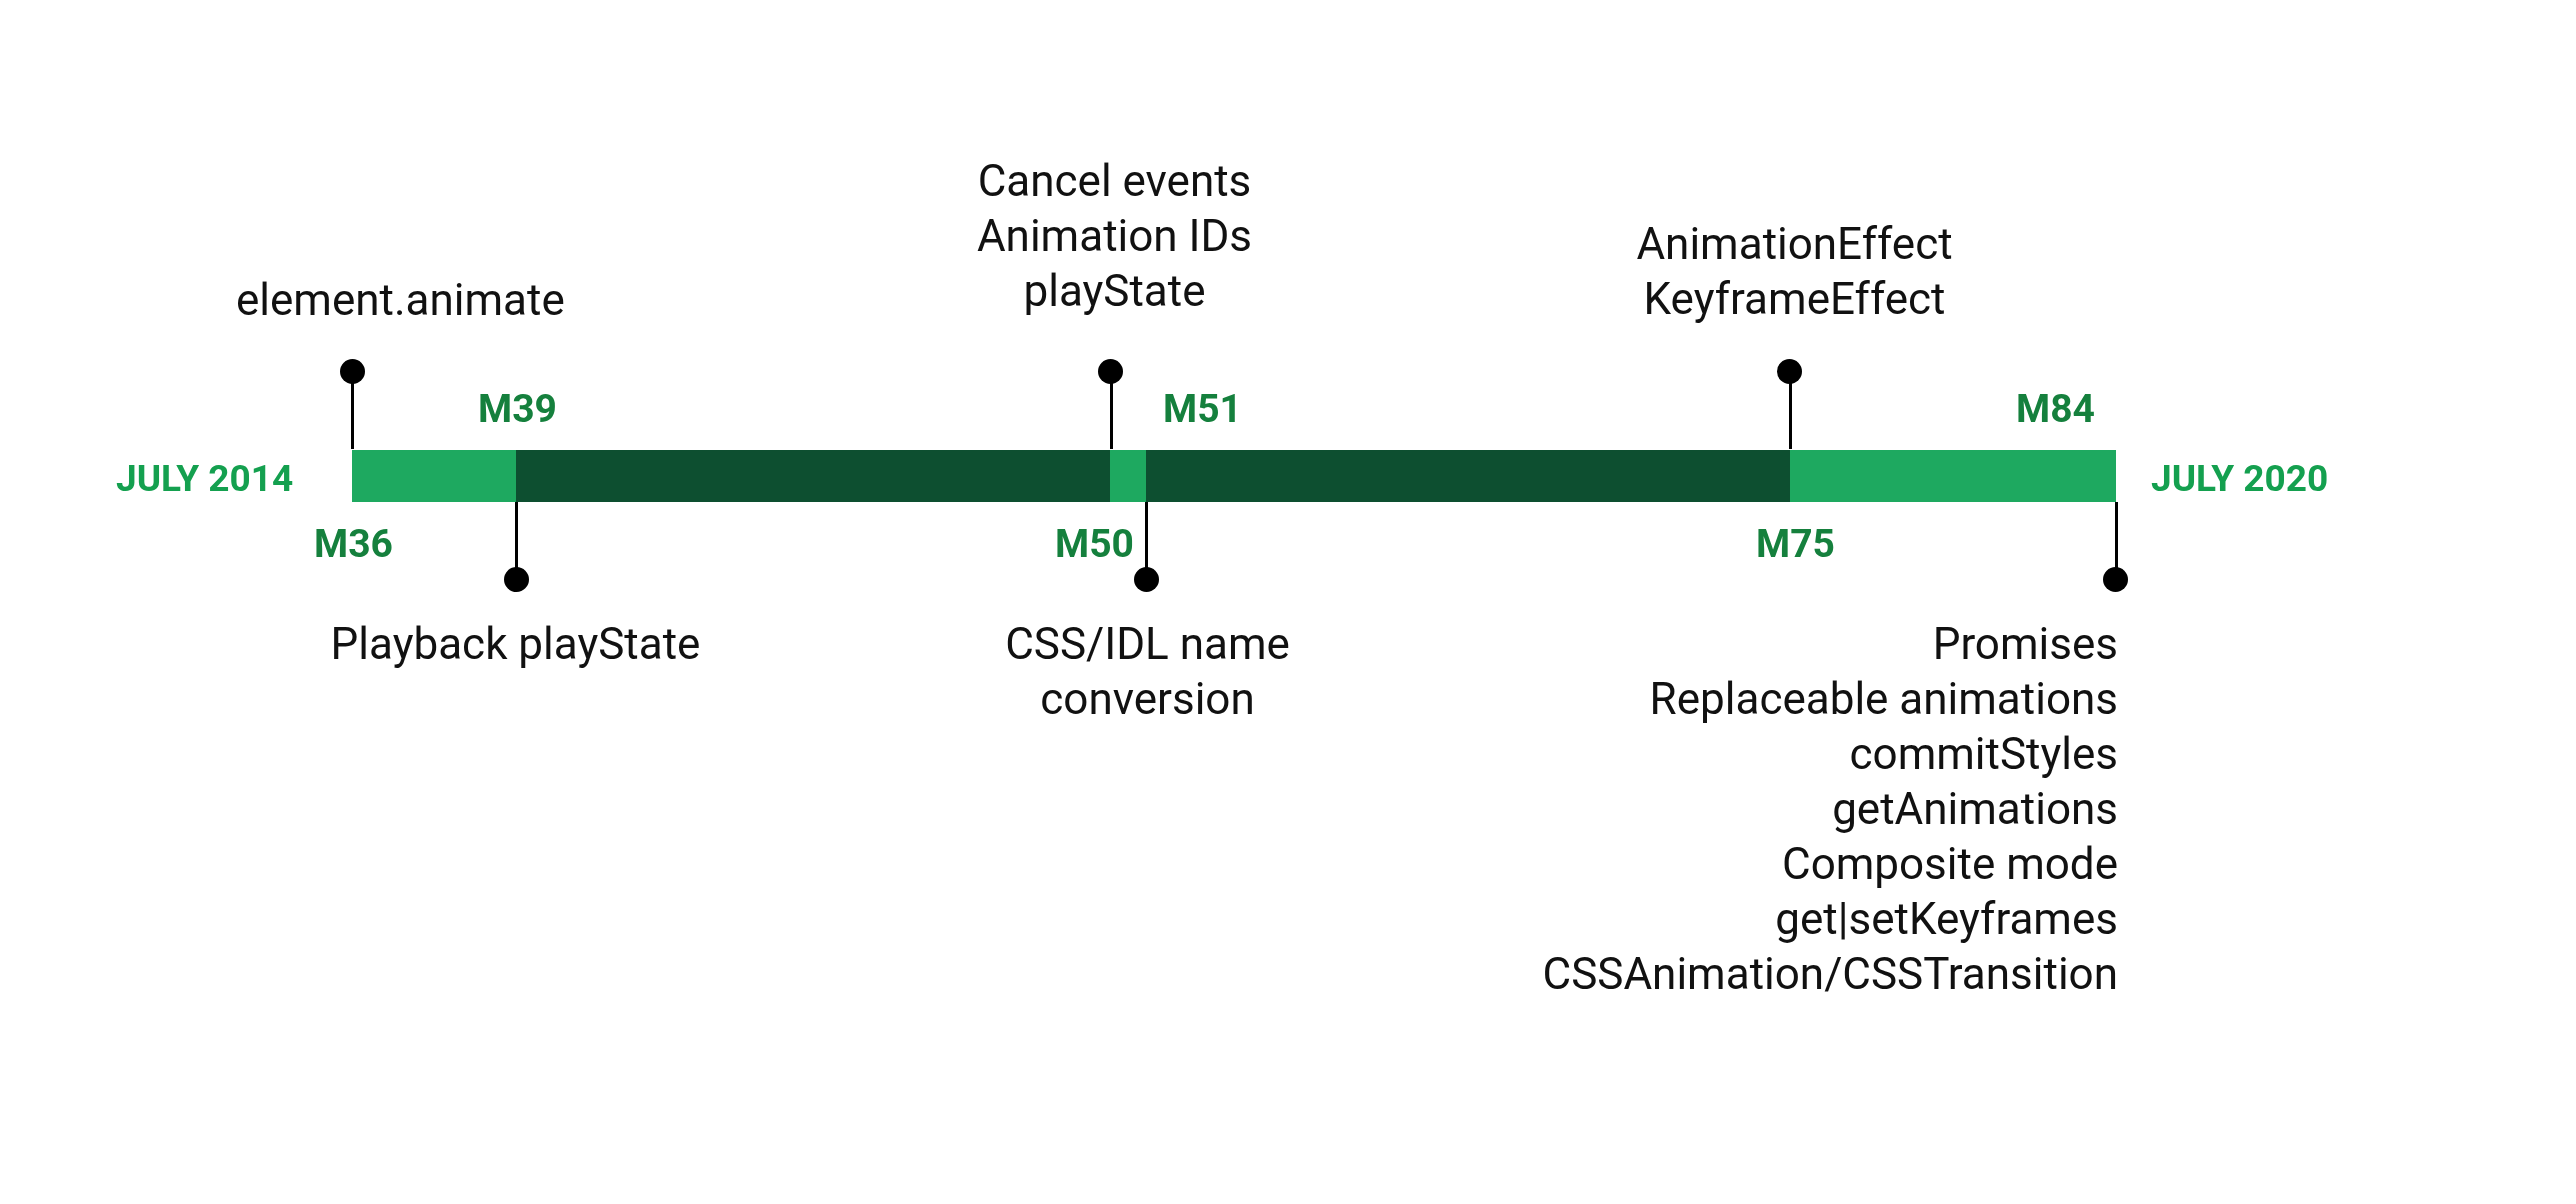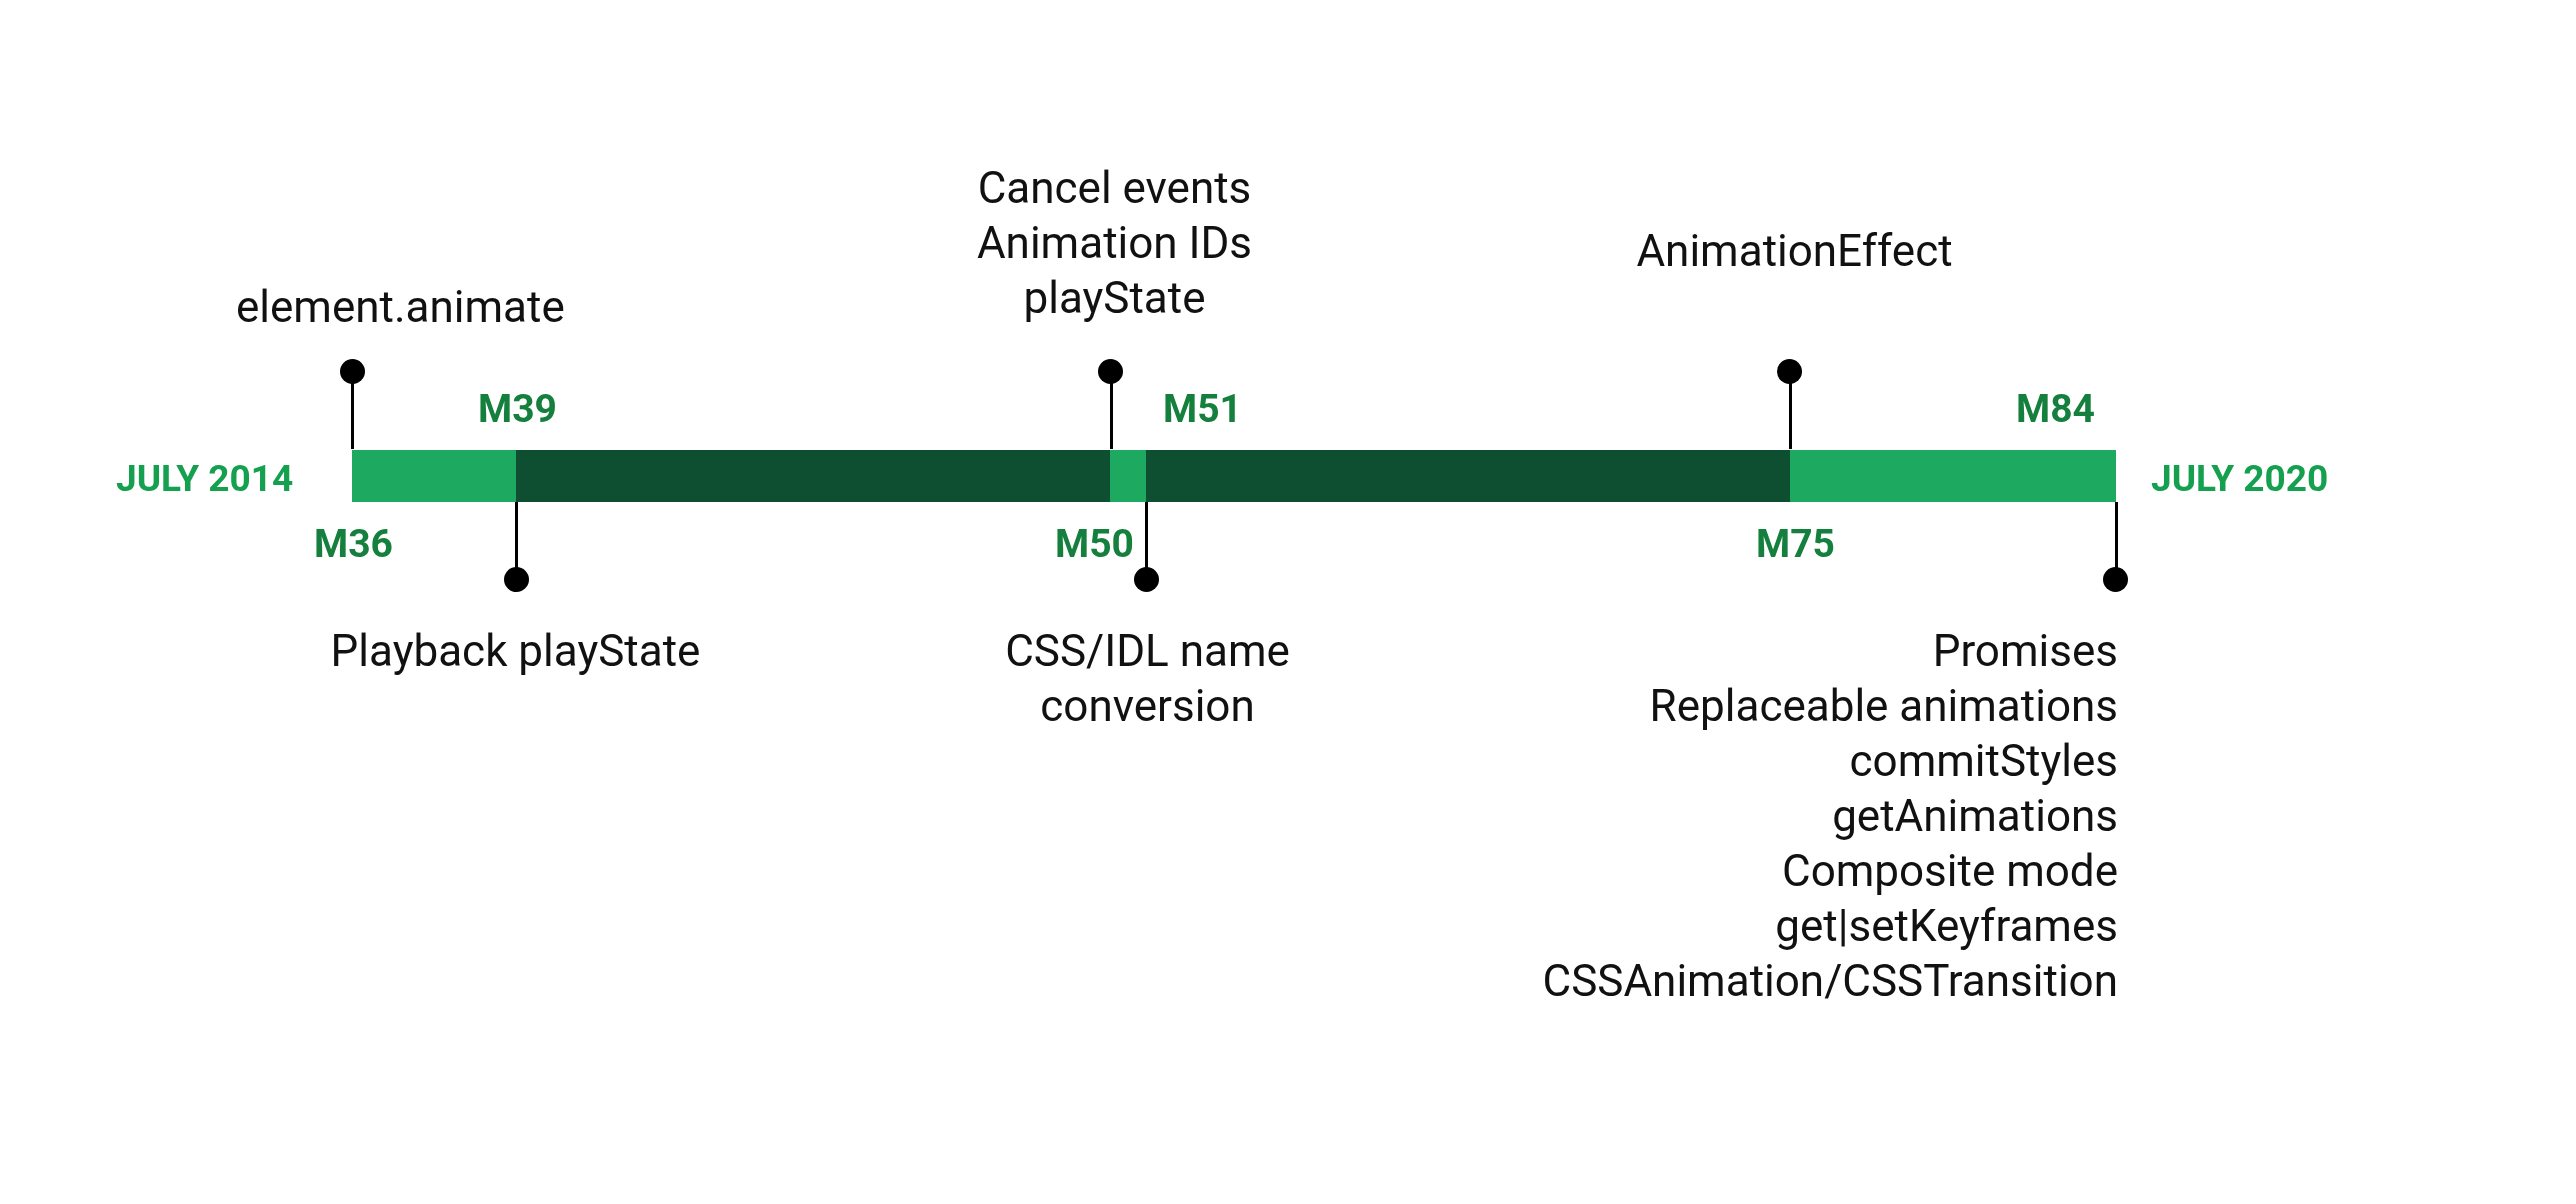--- a/index.html
+++ b/index.html
@@ -25,21 +25,20 @@
     font-size: 39px;
     font-weight: 700;
     color: #15803d;
   }
   .event-label {
     position: absolute;
     font-size: 44px;
     font-weight: 400;
     color: #111;
     line-height: 1.25;
-    margin-top: 7px;
   }
   .dot {
     position: absolute;
     width: 25px;
     height: 25px;
     background: #000;
     border-radius: 50%;
   }
   .stem {
     position: absolute;
@@ -87,20 +86,21 @@
 <div class="event-label" style="left:945px; top:617px; text-align:center; width:405px;">
   <div>CSS/IDL name</div>
   <div>conversion</div>
 </div>
 <div class="version-label" style="left:1023px; top:521px;margin-left:32px;">M50</div>
 
 <div class="stem" style="left:1789px; top:371px; height:78px;"></div>
 <div class="dot" style="left:1777px; top:359px;"></div>
 <div class="event-label" style="left:1621px; top:217px; text-align:center; width:347px;">
   <div>AnimationEffect</div>
+  <div>KeyframeEffect</div>
 </div>
 <div class="version-label" style="left:1756px; top:521px;">M75</div>
 
 <div class="stem" style="left:2115px; top:502px; height:78px;"></div>
 <div class="dot" style="left:2103px; top:567px;"></div>
 <div class="event-label" style="left:1510px; top:617px; text-align:right; width:608px;">
   <div>Promises</div>
   <div>Replaceable animations</div>
   <div>commitStyles</div>
   <div>getAnimations</div>

